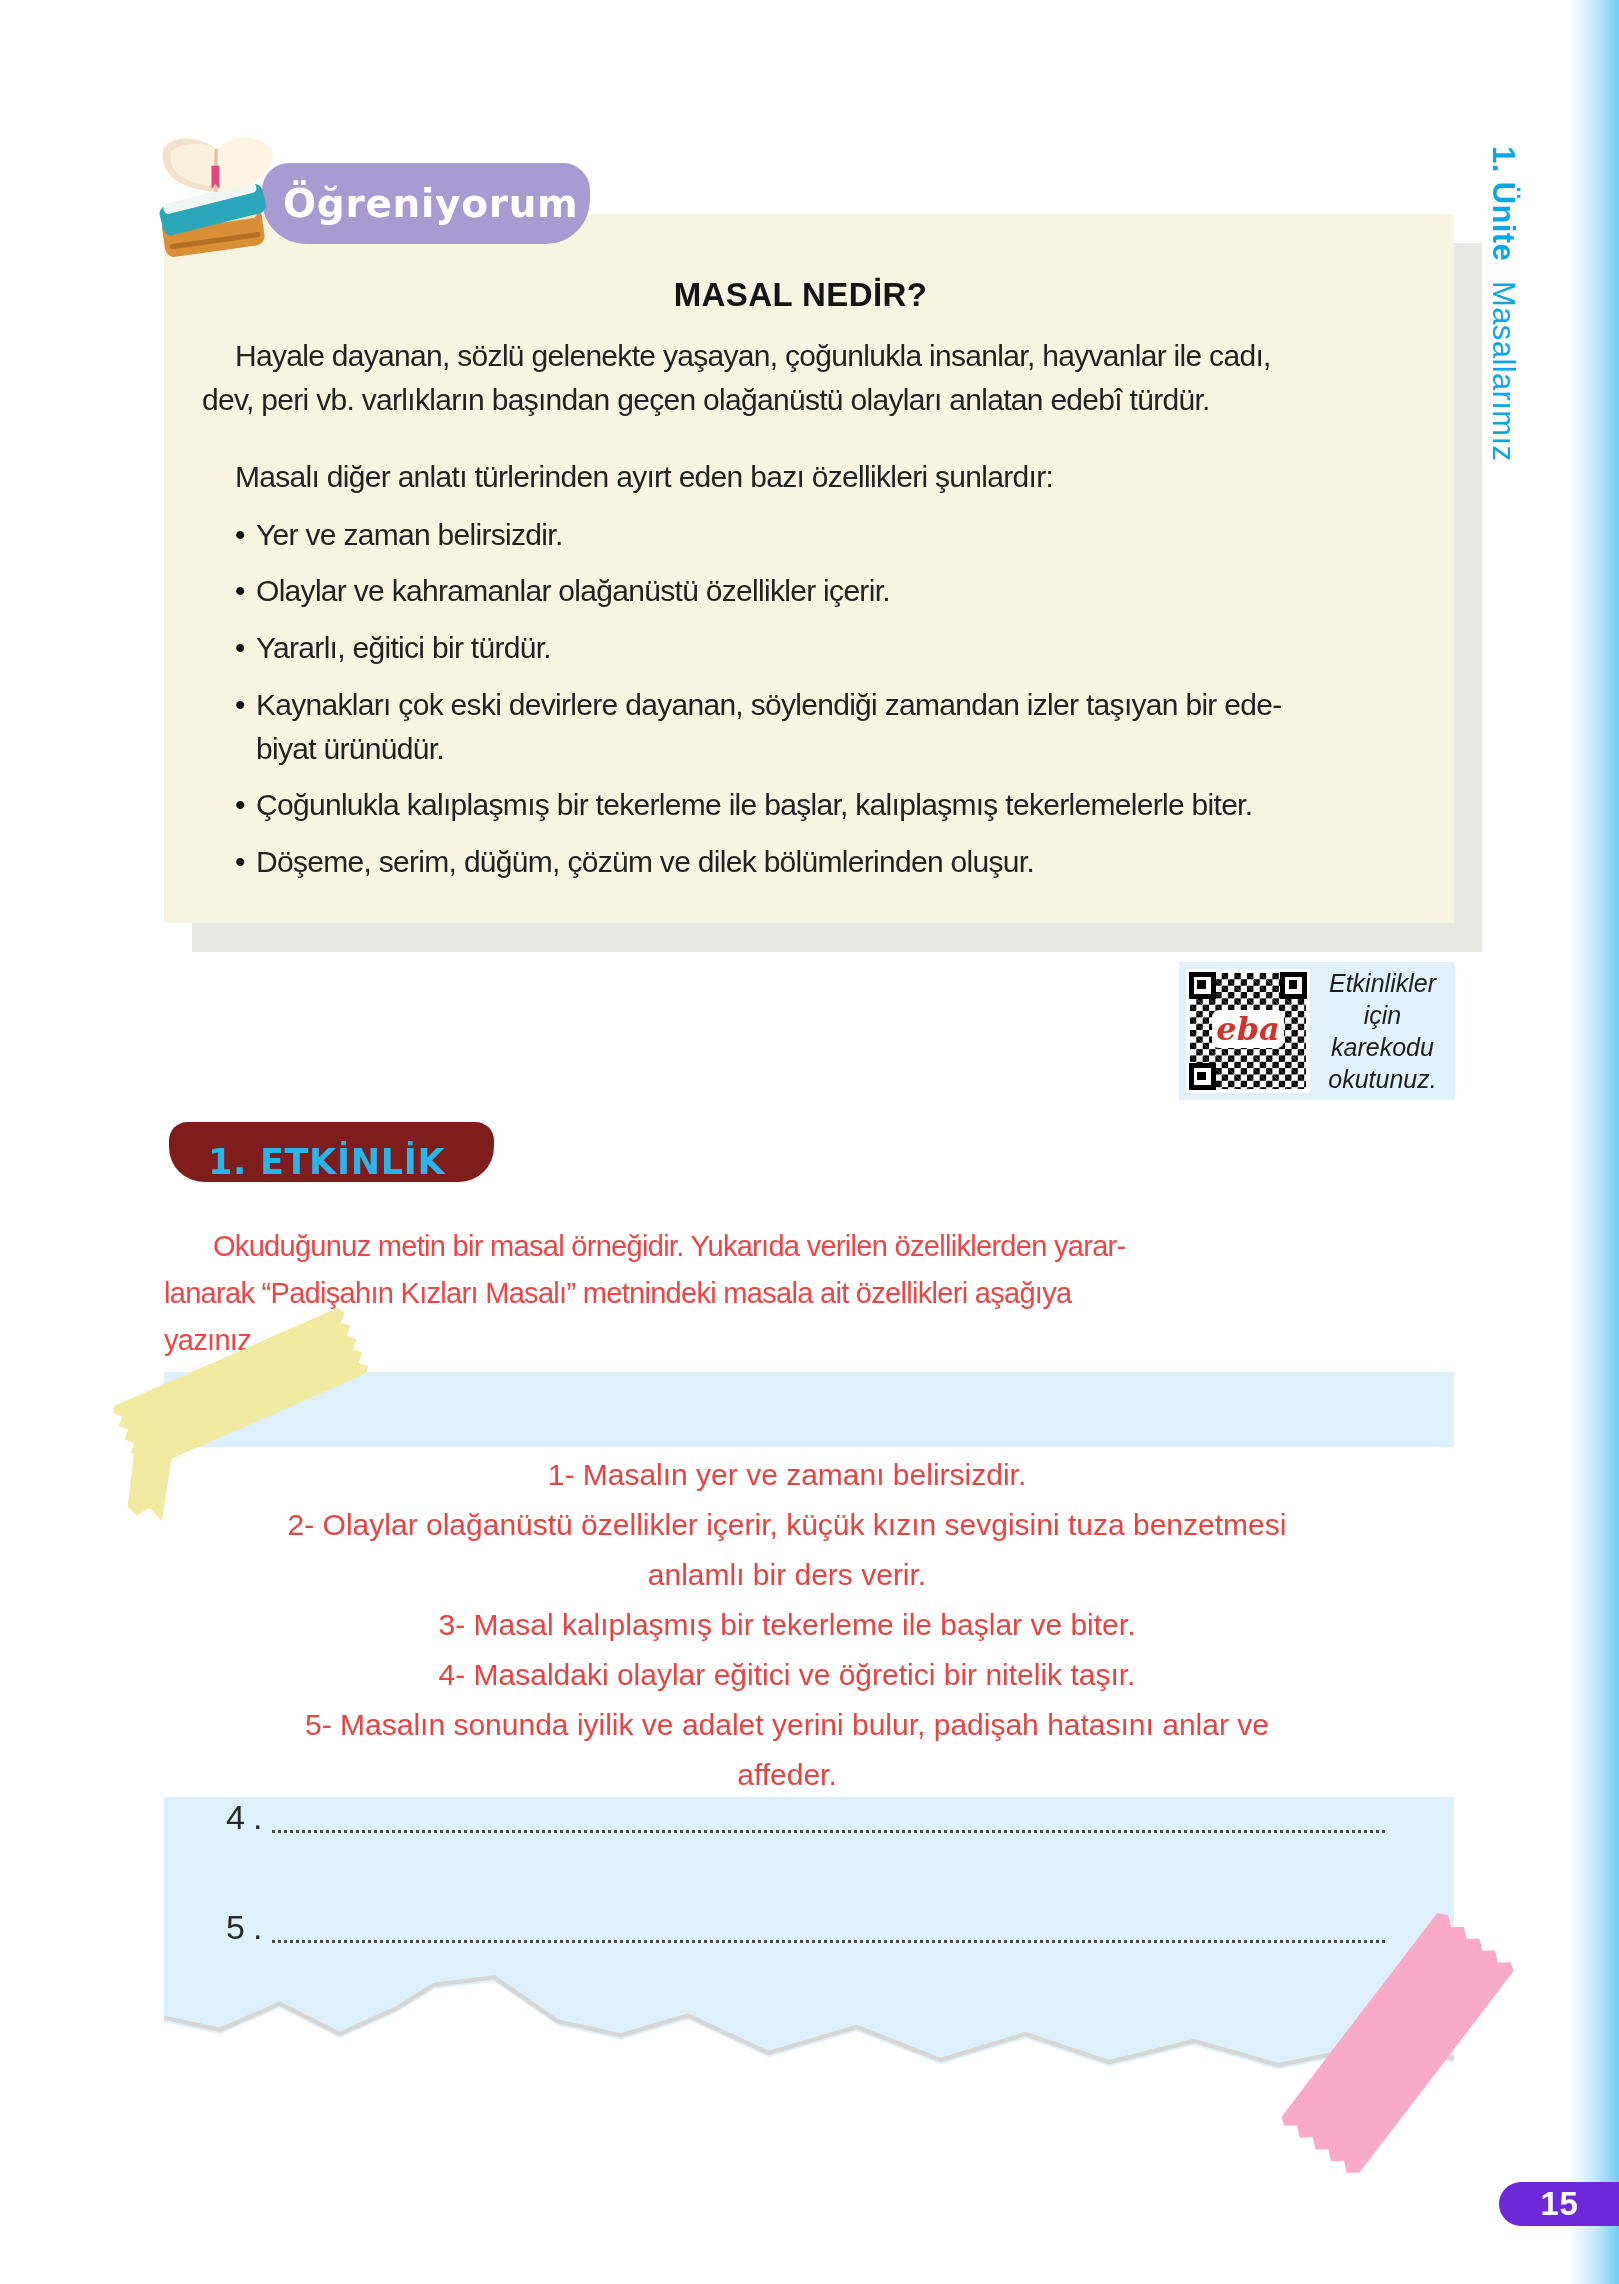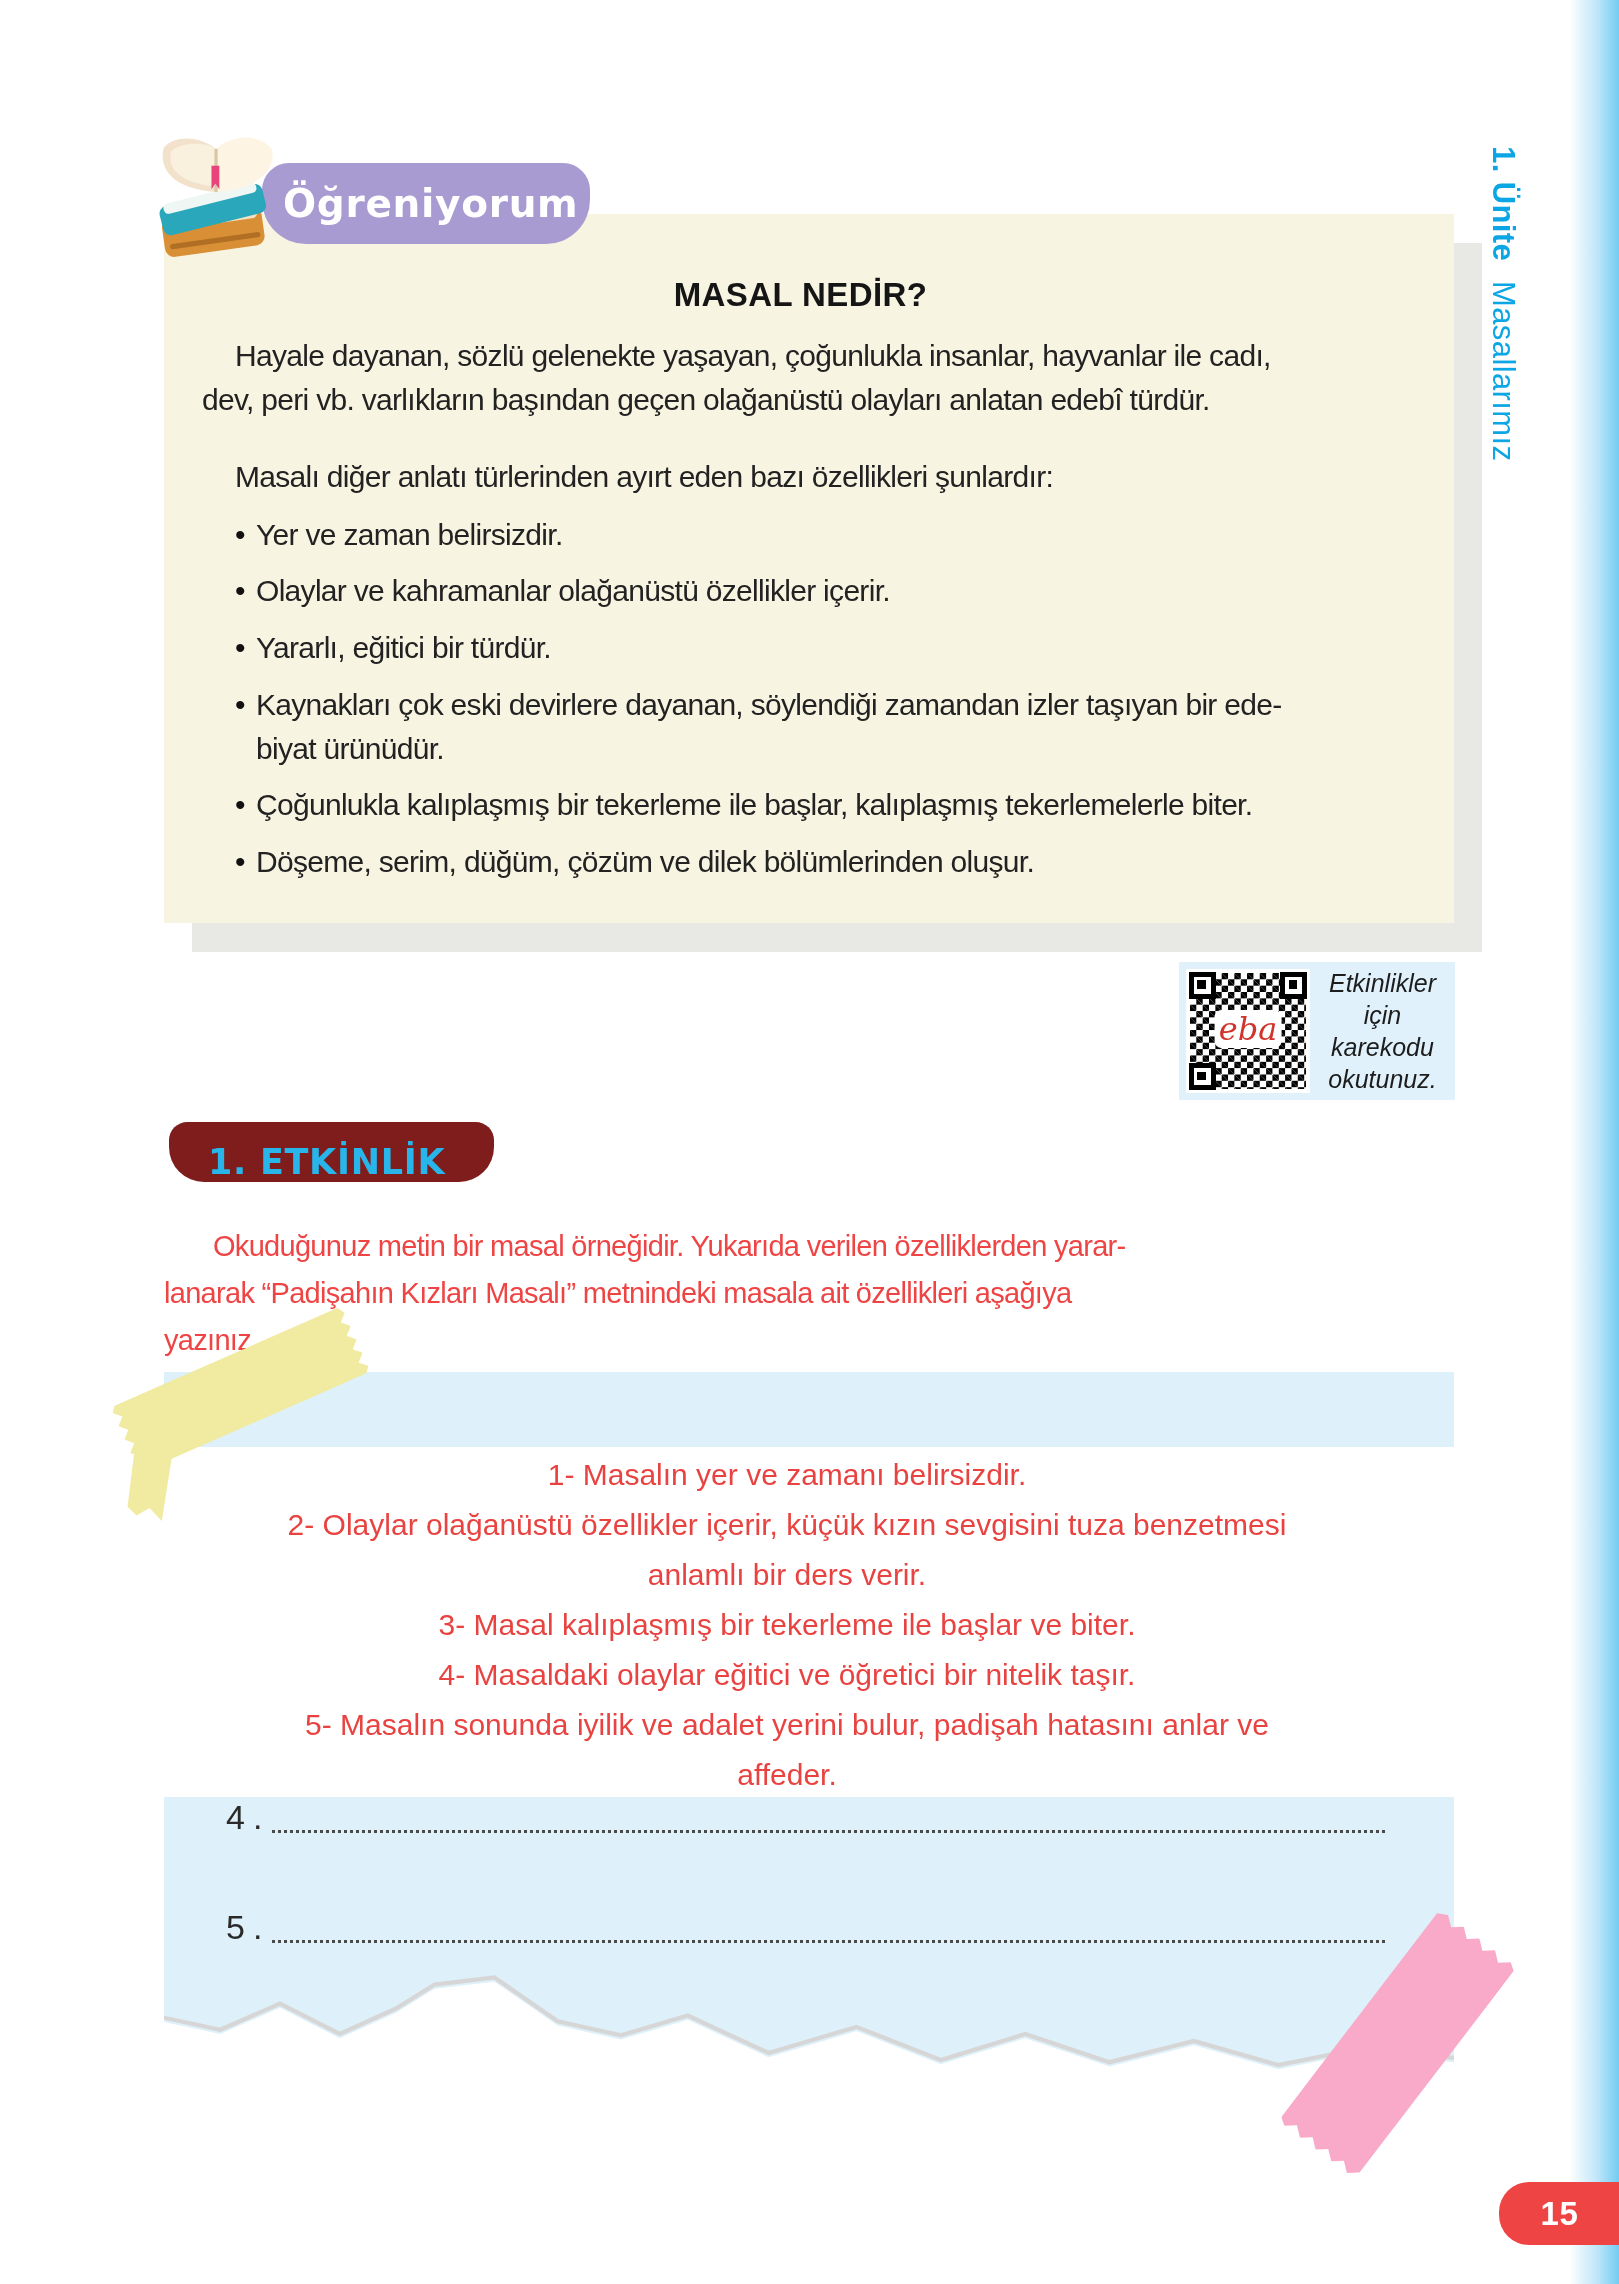--- a/index.html
+++ b/index.html
@@ -39,21 +39,21 @@
     display:flex;align-items:center;}
   .qr-tile{position:relative;flex:0 0 124px;height:124px;margin-left:7px;background:#ffffff;}
   .checker{position:absolute;left:4.2px;top:4.2px;right:4.2px;bottom:4.2px;
     background-image:linear-gradient(45deg,#000 25%,transparent 25%,transparent 75%,#000 75%),
                      linear-gradient(45deg,#000 25%,transparent 25%,transparent 75%,#000 75%);
     background-position:0 0,6.3px 6.3px;background-size:12.7px 12.7px;}
   .finder{position:absolute;width:27px;height:27px;background:#ffffff;border:5.6px solid #000;box-sizing:border-box;}
   .finder::after{content:"";position:absolute;left:3.5px;top:3.5px;width:8.4px;height:8.4px;background:#000;}
   .finder.tl{left:2.8px;top:2.8px;} .finder.tr{right:2.8px;top:2.8px;} .finder.bl{left:2.8px;bottom:2.8px;}
   .eba{position:absolute;left:50%;top:50%;transform:translate(-50%,-55%);background:#ffffff;
-    padding:0 4.2px;border-radius:7px;color:#d0342c;font-weight:normal;font-style:italic;font-size:32px;
+    padding:0 4.2px;border-radius:7px;color:#d0342c;font-weight:bold;font-style:italic;font-size:32px;
     font-family:"DejaVu Serif",serif;}
   .qr-caption{flex:1;text-align:center;font-style:italic;font-size:25px;line-height:32px;
     color:#1d1d1d;white-space:pre-line;}
 
   
   .etkinlik-box{position:absolute;left:169px;top:1122px;width:325px;height:60px;background:#7f1d1d;
     border-radius:18.3px 18.3px 35px 35px;display:flex;align-items:flex-end;}
   .etkinlik-box span{margin-left:39px;color:#27b5ea;font-weight:bold;font-size:35px;
     font-family:"DejaVu Sans",sans-serif;letter-spacing:0.7px;}
   .instruction{position:absolute;left:164px;top:1223px;width:1195px;font-size:29px;line-height:47px;
@@ -75,21 +75,21 @@
   
   .tape{position:absolute;}
   .tape-yellow{left:114px;top:1353px;width:253px;height:73px;background:#f1eba2;transform:rotate(-24deg);
     clip-path:polygon(2% 0,98% 2%,100% 12%,97% 22%,100% 32%,97% 42%,100% 52%,97% 62%,100% 72%,97% 82%,100% 92%,98% 100%,3% 98%,0 88%,3% 78%,0 68%,3% 58%,0 48%,3% 38%,0 28%,3% 18%,0 8%);}
   .tape-yellow-tail{left:131px;top:1426px;width:39px;height:93px;background:#f1eba2;transform:rotate(8deg);
     clip-path:polygon(0 0,100% 2%,96% 100%,60% 88%,30% 98%,4% 90%);}
   .tape-pink{left:1264px;top:1995px;width:267px;height:98px;background:#f9aac9;transform:rotate(-53deg);
     clip-path:polygon(2% 0,98% 2%,100% 12%,97% 22%,100% 32%,97% 42%,100% 52%,97% 62%,100% 72%,97% 82%,100% 92%,98% 100%,3% 98%,0 88%,3% 78%,0 68%,3% 58%,0 48%,3% 38%,0 28%,3% 18%,0 8%);}
 
   
-  .page-pill{position:absolute;left:1499px;top:2182px;width:121px;height:63px;background:#ef4444;
+  .page-pill{position:absolute;left:1499px;top:2182px;width:121px;height:44px;background:#6d28d9;
     border-radius:30px 0 0 30px;display:flex;align-items:center;justify-content:center;}
   .page-pill span{color:#ffffff;font-size:33px;font-weight:600;letter-spacing:0.7px;}
 </style>
 </head>
 <body>
 
 <div class="canvas">
 
   <div class="side-gradient"></div>
   <div class="side-label">

